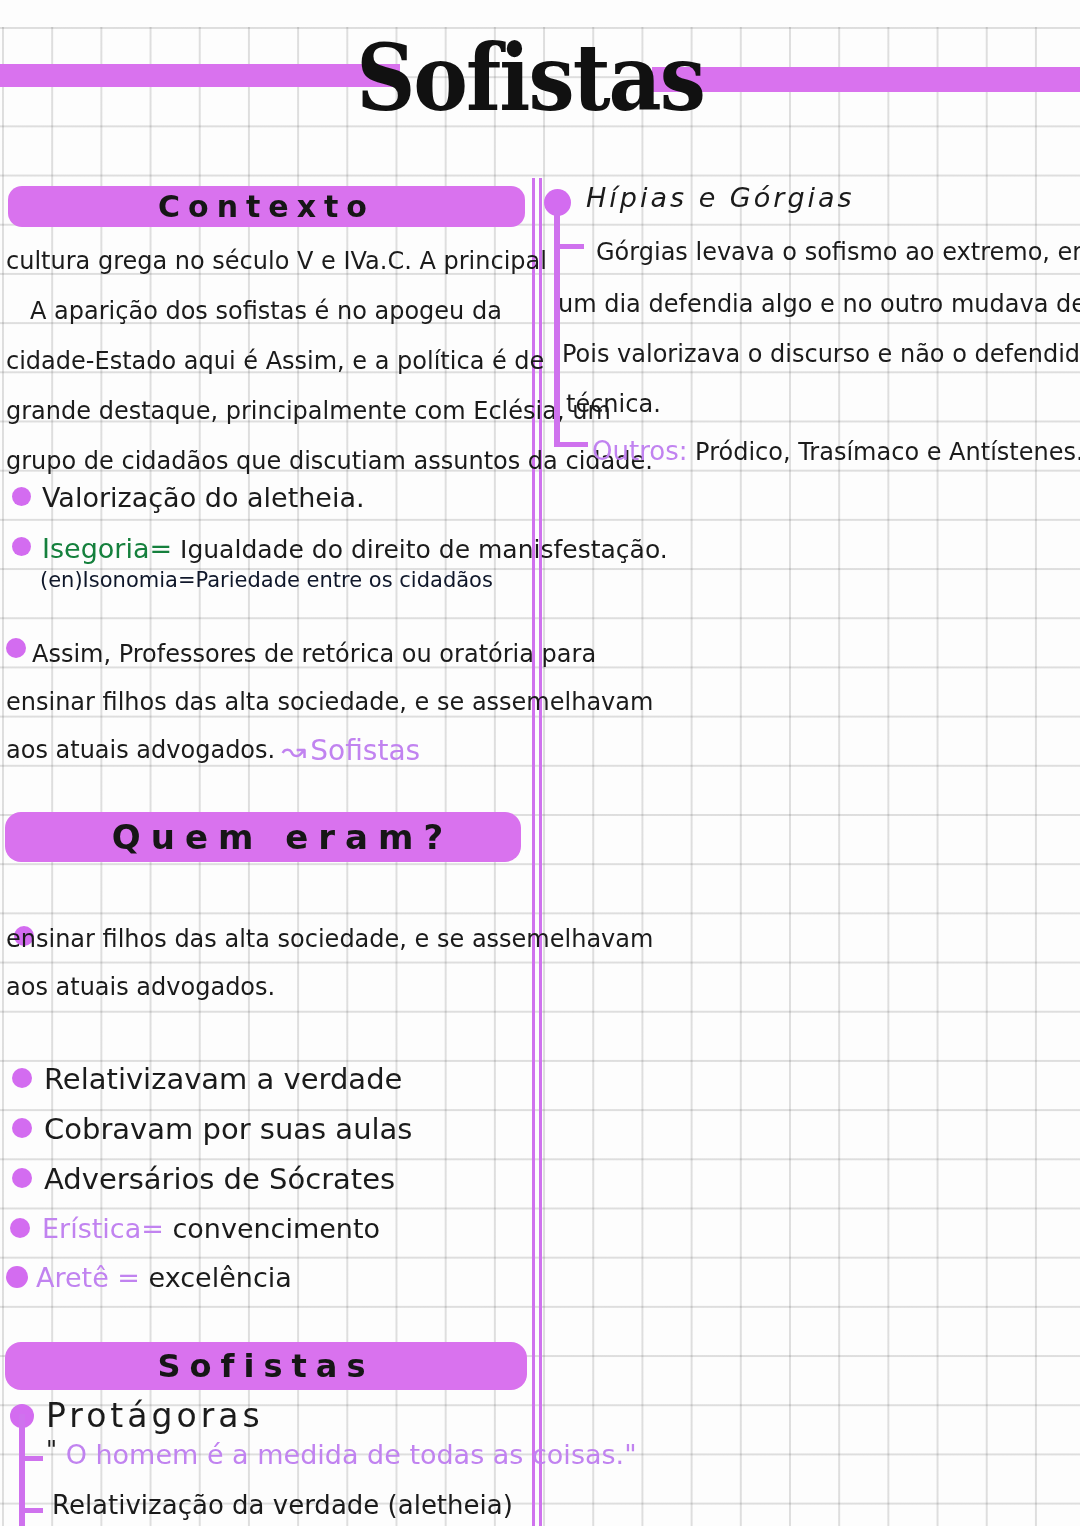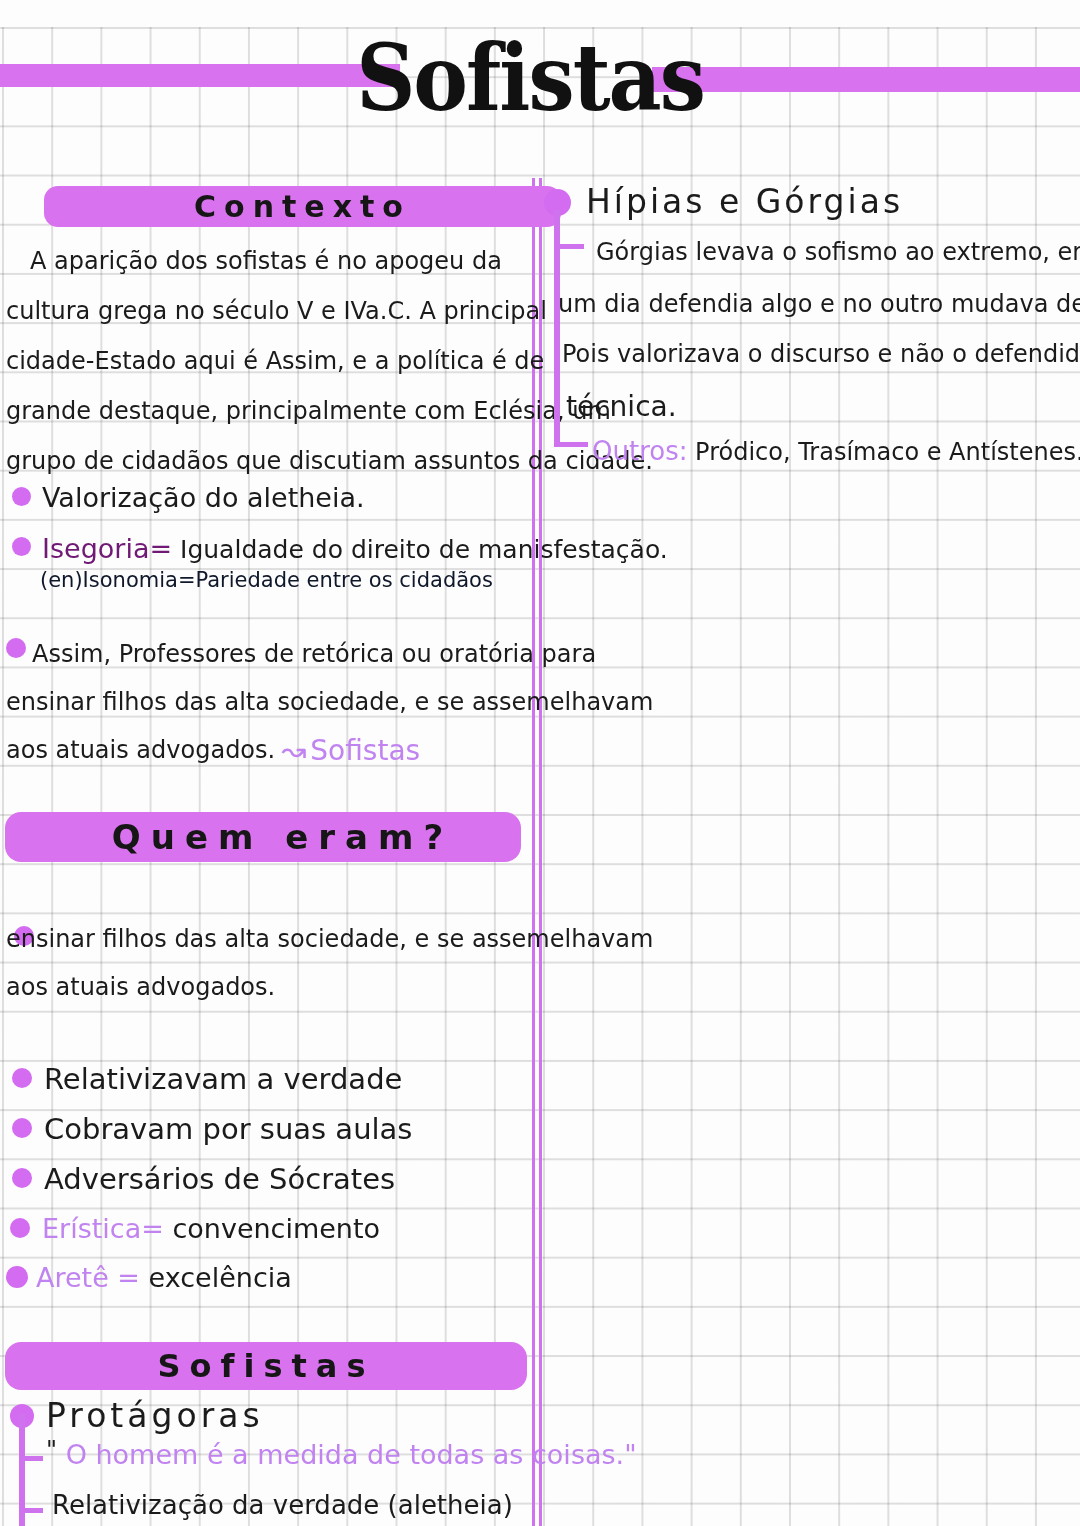--- a/index.html
+++ b/index.html
@@ -50,38 +50,38 @@
 <body>
 
 <div class="grid"></div>
 
 <div class="purple-bar" style="left:0;top:64px;width:400px;height:23px;"></div>
 <div class="purple-bar" style="left:652px;top:67px;width:428px;height:25px;"></div>
 <div class="page-title">Sofistas</div>
 
 <div class="divider"></div>
 
-<div class="pill" style="left:8px;top:186px;width:517px;height:41px;margin-left:36px;">
+<div class="pill" style="left:8px;top:186px;width:517px;height:41px;">
   <span class="lbl" style="font-size:30px;letter-spacing:8px;">Contexto</span>
 </div>
 
 <div class="abs para" style="left:6px;top:236px;width:530px;font-size:24px;">
+  <div class="line">cultura grega no século V e IVa.C. A principal</div>
   <div class="line" style="padding-left:24px;">A aparição dos sofistas é no apogeu da</div>
-  <div class="line">cultura grega no século V e IVa.C. A principal</div>
   <div class="line">cidade-Estado aqui é Assim, e a política é de</div>
   <div class="line">grande destaque, principalmente com Eclésia, um</div>
   <div class="line">grupo de cidadãos que discutiam assuntos da cidade.</div>
 </div>
 
 <div class="dot" style="left:12px;top:487px;width:19px;height:19px;"></div>
 <div class="abs line" style="left:42px;top:482px;font-size:27px;">Valorização do aletheia.</div>
 
 <div class="dot" style="left:12px;top:537px;width:19px;height:19px;"></div>
 <div class="abs line" style="left:42px;top:533px;font-size:25px;">
-  <span class="pp" style="color:#701a75;font-size:27px;">Isegoria=</span>
+  <span class="pp" style="color:#15803d;font-size:27px;">Isegoria=</span>
   <span>Igualdade do direito de manisfestação.</span>
 </div>
 <div class="abs line pp-light" style="left:40px;top:568px;font-size:21px;">(en)Isonomia=Pariedade entre os cidadãos</div>
 
 <div class="dot" style="left:6px;top:638px;width:20px;height:20px;"></div>
 <div class="abs para" style="left:6px;top:630px;width:534px;font-size:24px;">
   <div class="line" style="padding-left:26px;height:48px;">Assim, Professores de retórica ou oratória para</div>
   <div class="line" style="height:48px;">ensinar filhos das alta sociedade, e se assemelhavam</div>
   <div class="line" style="height:48px;">
     <span>aos atuais advogados.</span>
@@ -132,27 +132,27 @@
 <div class="hline" style="left:19px;top:1456px;width:24px;height:5px;"></div>
 <div class="hline" style="left:19px;top:1508px;width:24px;height:5px;"></div>
 
 <div class="abs line" style="left:46px;top:1436px;font-size:27px;">
   <span style="font-size:24px;vertical-align:6px;">"</span>
   <span class="pp">O homem é a medida de todas as coisas."</span>
 </div>
 <div class="abs line" style="left:52px;top:1490px;font-size:26px;">Relativização da verdade (aletheia)</div>
 
 <div class="dot" style="left:544px;top:189px;width:27px;height:27px;"></div>
-<div class="abs line" style="left:586px;top:182px;font-size:33px;letter-spacing:3px;">Hípias e Górgias</div>
+<div class="abs line" style="left:586px;top:182px;font-size:27px;letter-spacing:3px;font-style:italic;">Hípias e Górgias</div>
 
 <div class="vline" style="left:554px;top:210px;width:6px;height:237px;"></div>
 <div class="hline" style="left:554px;top:244px;width:30px;height:5px;"></div>
 <div class="hline" style="left:554px;top:442px;width:34px;height:5px;"></div>
 
 <div class="abs line" style="left:596px;top:238px;font-size:24px;">Górgias levava o sofismo ao extremo, em</div>
 <div class="abs line" style="left:558px;top:290px;font-size:24px;">um dia defendia algo e no outro mudava de idéia.</div>
 <div class="abs line" style="left:562px;top:340px;font-size:24px;">Pois valorizava o discurso e não o defendido, a</div>
-<div class="abs line" style="left:566px;top:390px;font-size:28px;">técnica.</div>
+<div class="abs line" style="left:566px;top:390px;font-size:24px;">técnica.</div>
 
 <div class="abs line" style="left:592px;top:436px;font-size:24px;">
   <span class="pp" style="font-size:26px;">Outros:</span>
   <span>Pródico, Trasímaco e Antístenes.</span>
 </div>
 
 </body></html>

